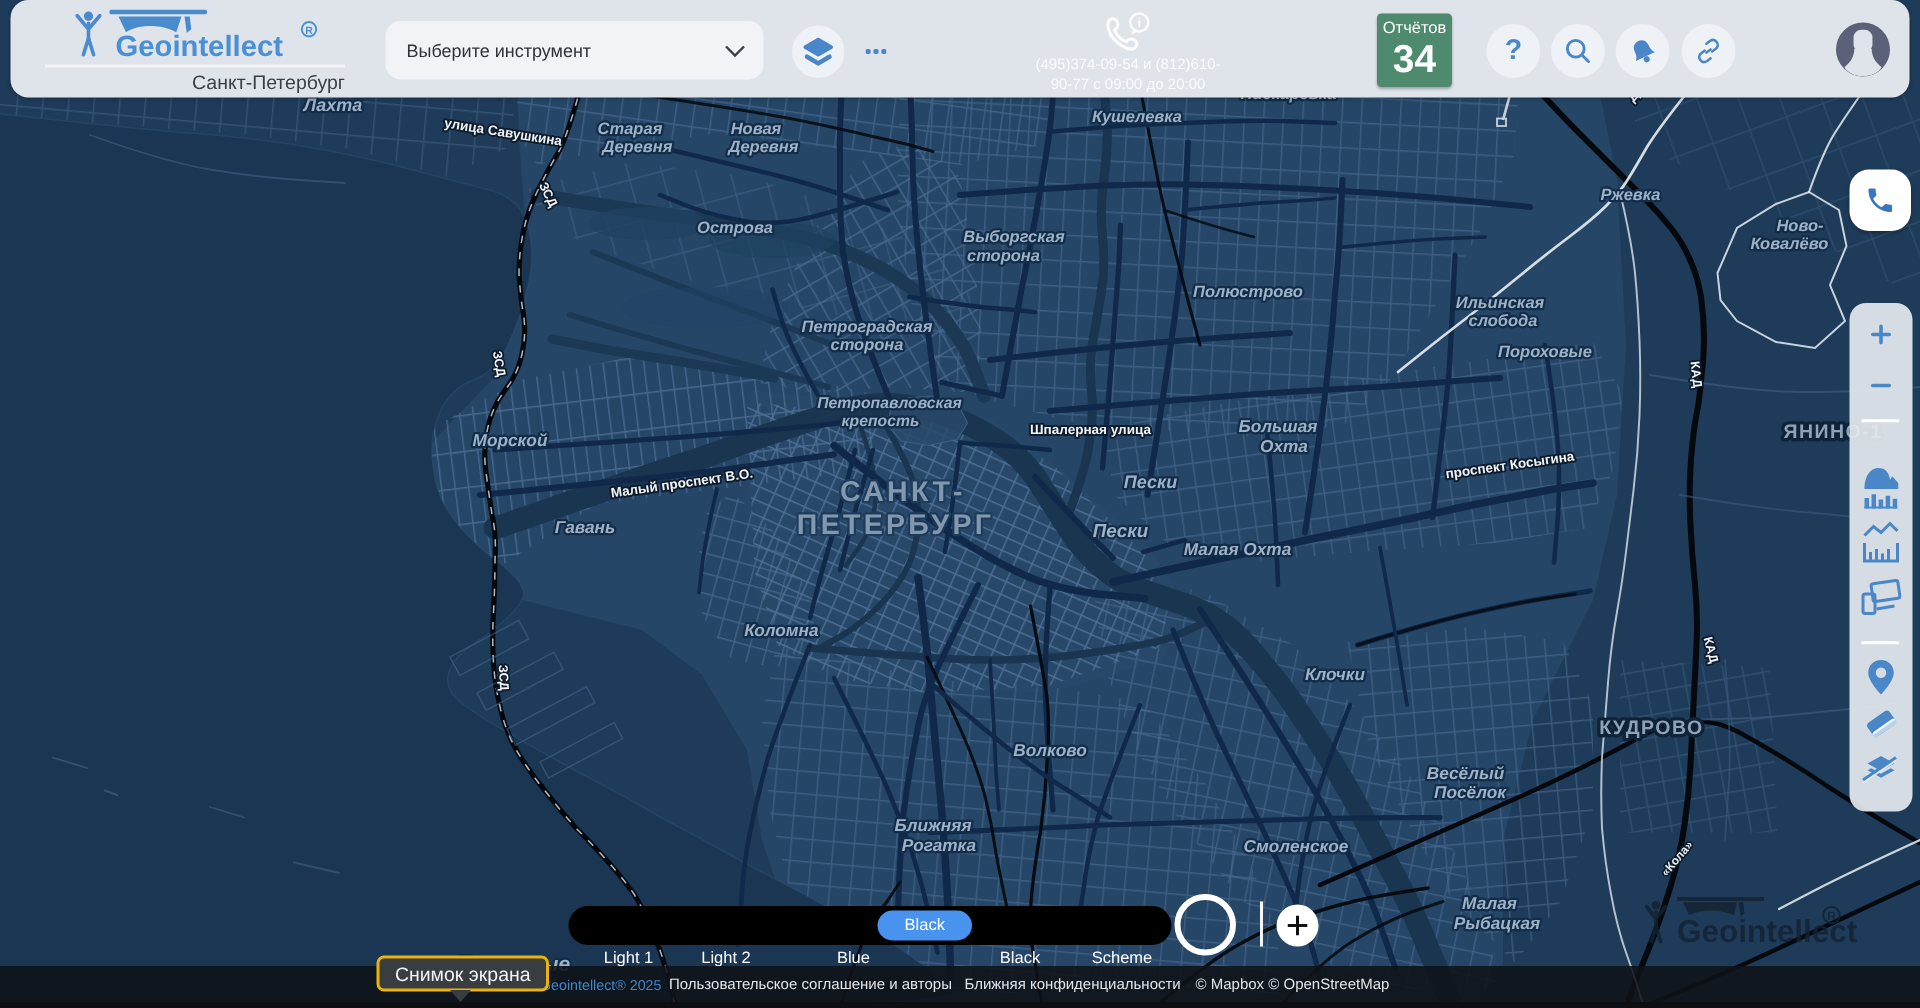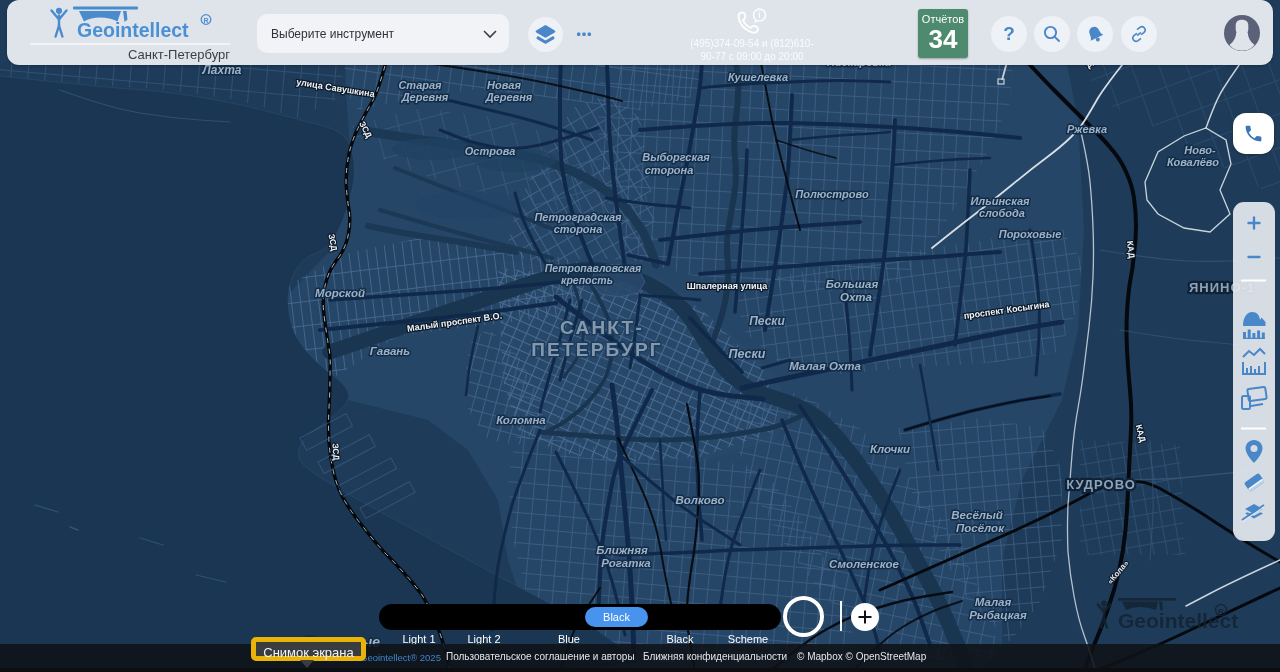--- a/index.html
+++ b/index.html
@@ -390,14 +390,14 @@
  <path d="M14,7.5 V20.5 M7.5,14 H20.5" stroke="#111" stroke-width="2"></path>
   </svg>
 
 <div id="footer"></div>
 <div id="footer2"></div>
 <div class="ftxt" style="left:360px;color:#3f86c9;font-size:9.5px;top:651.5px;">Geointellect® 2025</div>
 <div class="ftxt" style="left:446px;">Пользовательское соглашение и авторы</div>
 <div class="ftxt" style="left:643px;">Ближняя конфиденциальности</div>
 <div class="ftxt" style="left:797px;">© Mapbox © OpenStreetMap</div>
 
-<div class="abs" style="left:251px;top:637px;width:115px;height:24px;background:#3a3d40;border:5px solid #eab308;border-radius:5px;box-sizing:border-box;color:#f2f3f4;font-size:13px;text-align:center;line-height:22px;">Снимок экрана</div>
+<div class="abs" style="left:251px;top:637px;width:115px;height:24px;background:#3a3d40;border:2px solid #eab308;border-radius:5px;box-sizing:border-box;color:#f2f3f4;font-size:13px;text-align:center;line-height:22px;">Снимок экрана</div>
 <div class="abs" style="left:300px;top:660px;width:0;height:0;border-left:7px solid transparent;border-right:7px solid transparent;border-top:8px solid #3a3d40;"></div>
 
 </body></html>

